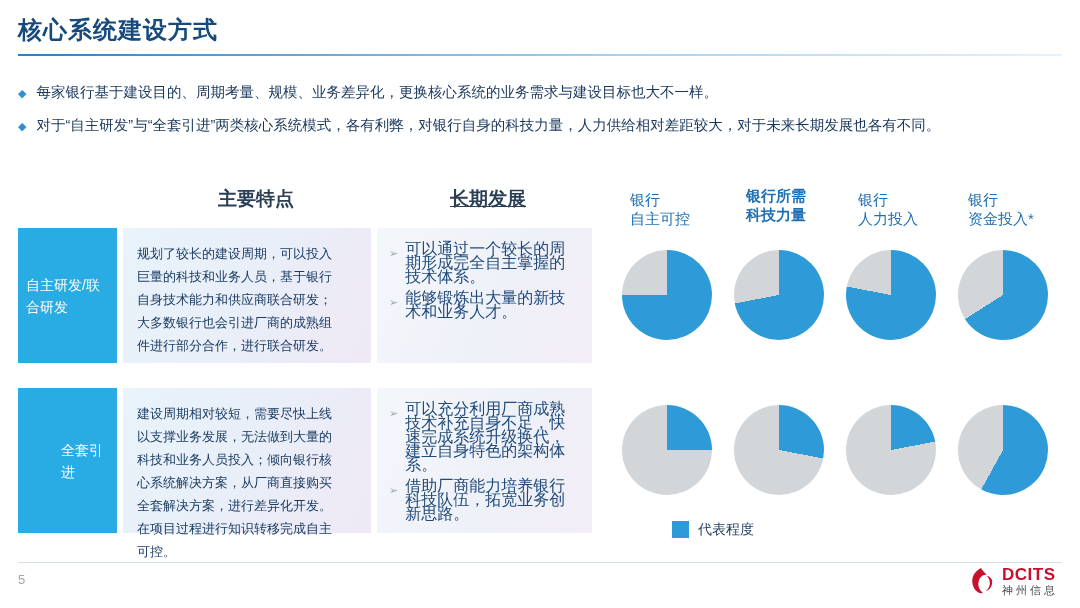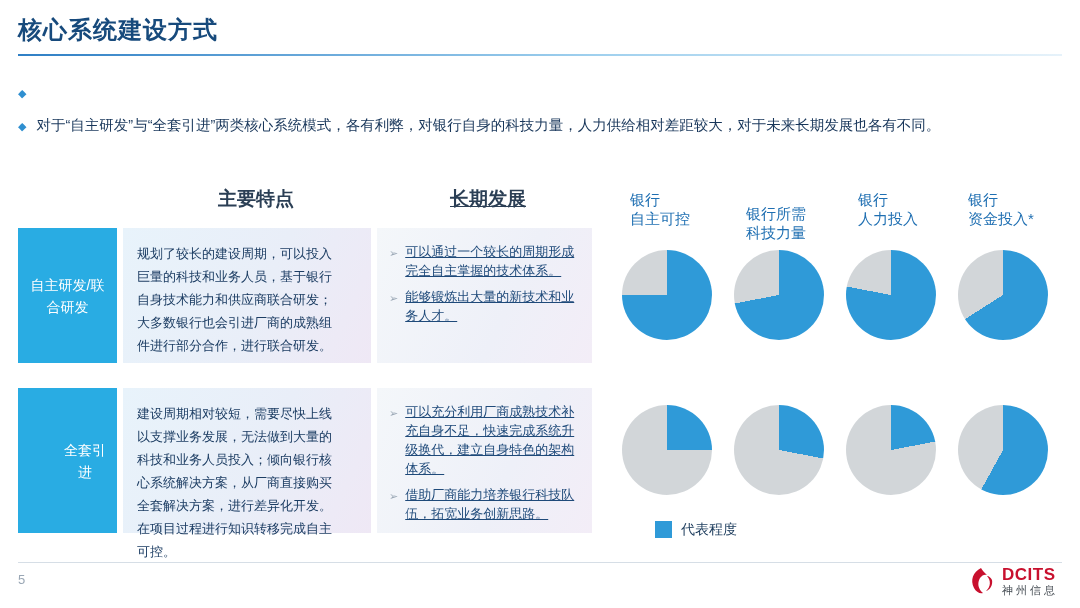--- a/index.html
+++ b/index.html
@@ -73,21 +73,21 @@
   #head-longterm { left: 450px; top: 186px; text-decoration: underline; }
 
   .pie-head {
     position: absolute;
     font-size: 15px;
     color: #1f6fb2;
     line-height: 19px;
     text-align: left;
   }
   #pie-head-0 { left: 630px; top: 190px; }
-  #pie-head-1 { left: 746px; top: 204px; }
+  #pie-head-1 { left: 746px; top: 186px; font-weight: bold; }
   #pie-head-2 { left: 858px; top: 190px; }
   #pie-head-3 { left: 968px; top: 190px; }
 
   
   .row {
     position: absolute;
     left: 18px;
     display: flex;
   }
   #row-0 { top: 228px; }
@@ -96,21 +96,20 @@
   .mode-cell {
     width: 99px;
     height: 135px;
     background: #29ace3;
     color: #ffffff;
     font-size: 14px;
     line-height: 22px;
     display: flex;
     align-items: center;
     justify-content: center;
-    text-align: center;
     padding: 0 8px;
   }
   #row-1 .mode-cell { height: 145px; padding-left: 43px; }
 
   .feature-cell {
     width: 248px;
     height: 135px;
     margin-left: 6px;
     padding: 14px 30px 10px 14px;
     font-size: 13px;
@@ -134,38 +133,37 @@
     align-items: flex-start;
     margin-bottom: 7px;
   }
   .lt-arrow {
     color: #9aa7b5;
     font-size: 11px;
     margin-right: 7px;
     line-height: 23px;
   }
   .lt-text {
-    font-size: 13px;
-    line-height: 19px;
+    font-size: 16px;
+    line-height: 14px;
     color: #1f4a7a;
-    text-decoration: underline;
   }
 
   
   .pie {
     position: absolute;
     width: 90px;
     height: 90px;
     border-radius: 50%;
   }
 
   
   .legend {
     position: absolute;
-    left: 655px;
+    left: 672px;
     top: 521px;
     display: flex;
     align-items: flex-start;
   }
   .legend-swatch {
     width: 17px;
     height: 17px;
     background: #2f9ad8;
     margin-right: 9px;
   }
@@ -226,20 +224,21 @@
 <body>
 
 <div class="title-wrap">
   <div class="slide-title">核心系统建设方式</div>
 </div>
 <div class="title-rule"></div>
 
 <div class="bullets">
   <div class="bullet">
     <span class="bullet-marker">◆</span>
+    <span class="bullet-text">每家银行基于建设目的、周期考量、规模、业务差异化，更换核心系统的业务需求与建设目标也大不一样。</span>
   </div>
   <div class="bullet">
     <span class="bullet-marker">◆</span>
     <span class="bullet-text">对于“自主研发”与“全套引进”两类核心系统模式，各有利弊，对银行自身的科技力量，人力供给相对差距较大，对于未来长期发展也各有不同。</span>
   </div>
 </div>
 
 <div class="col-head" id="head-features">主要特点</div>
 <div class="col-head" id="head-longterm">长期发展</div>
 

